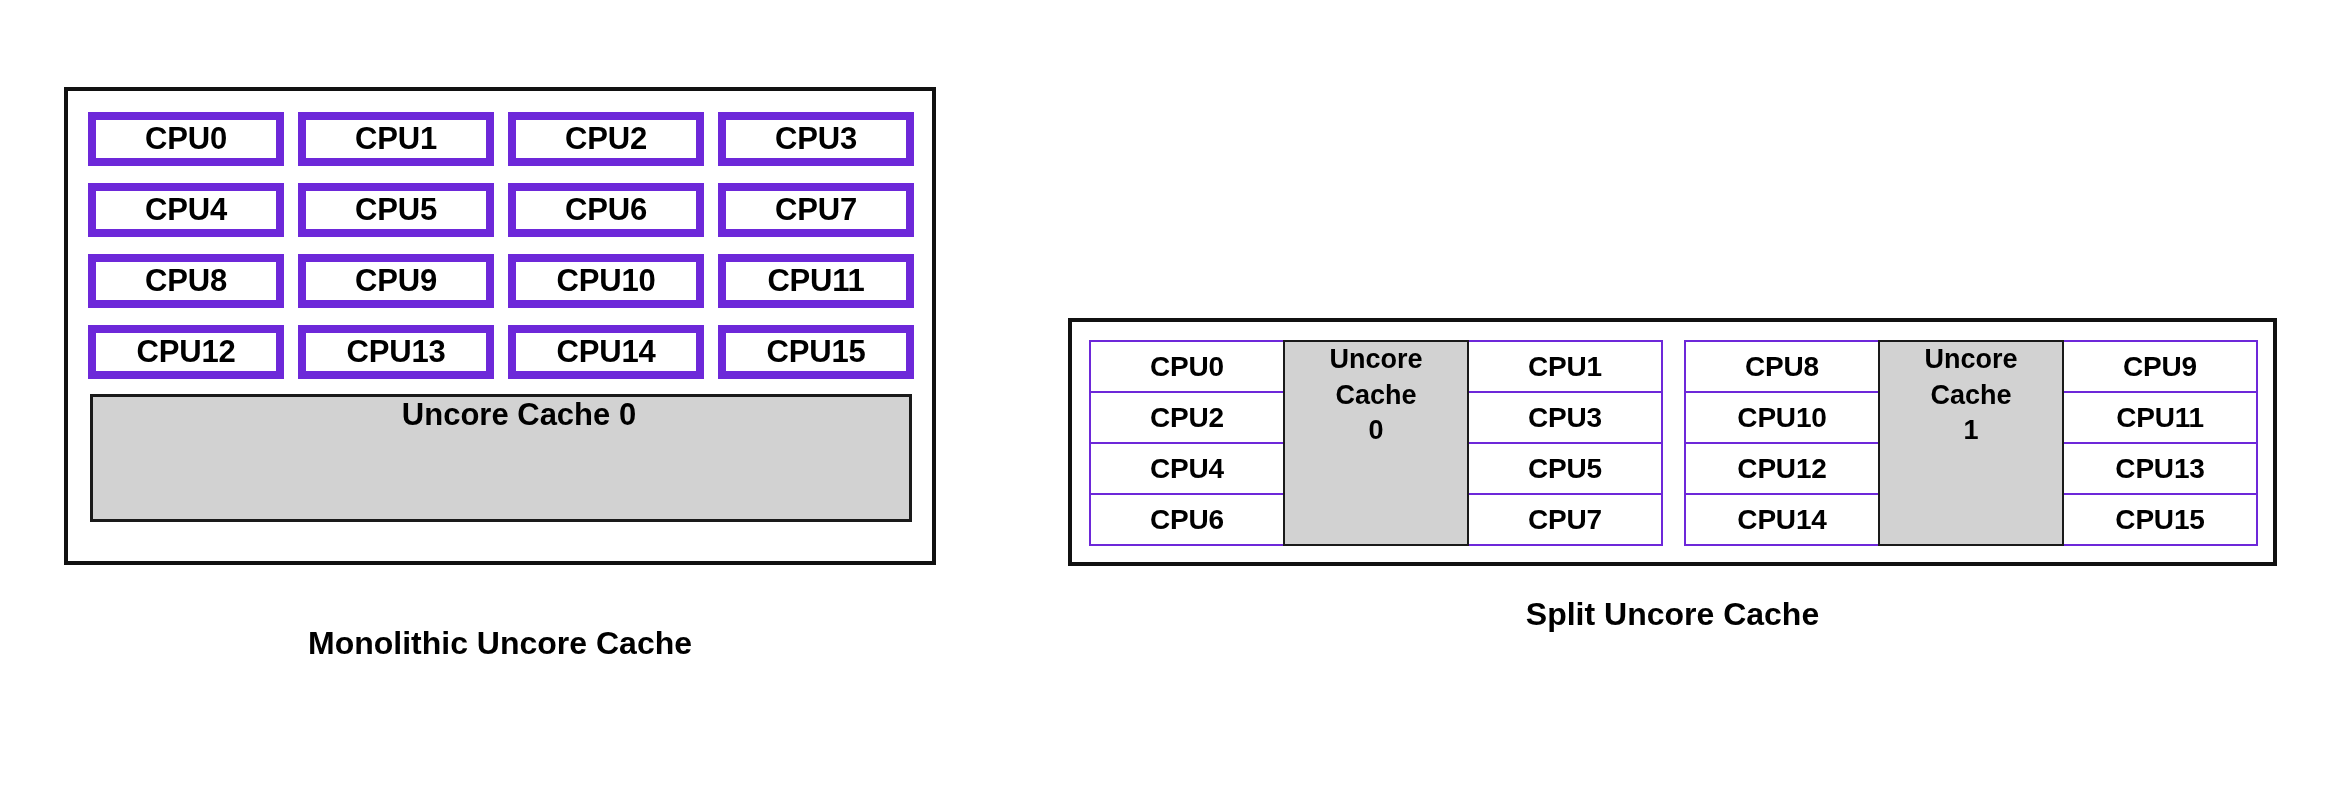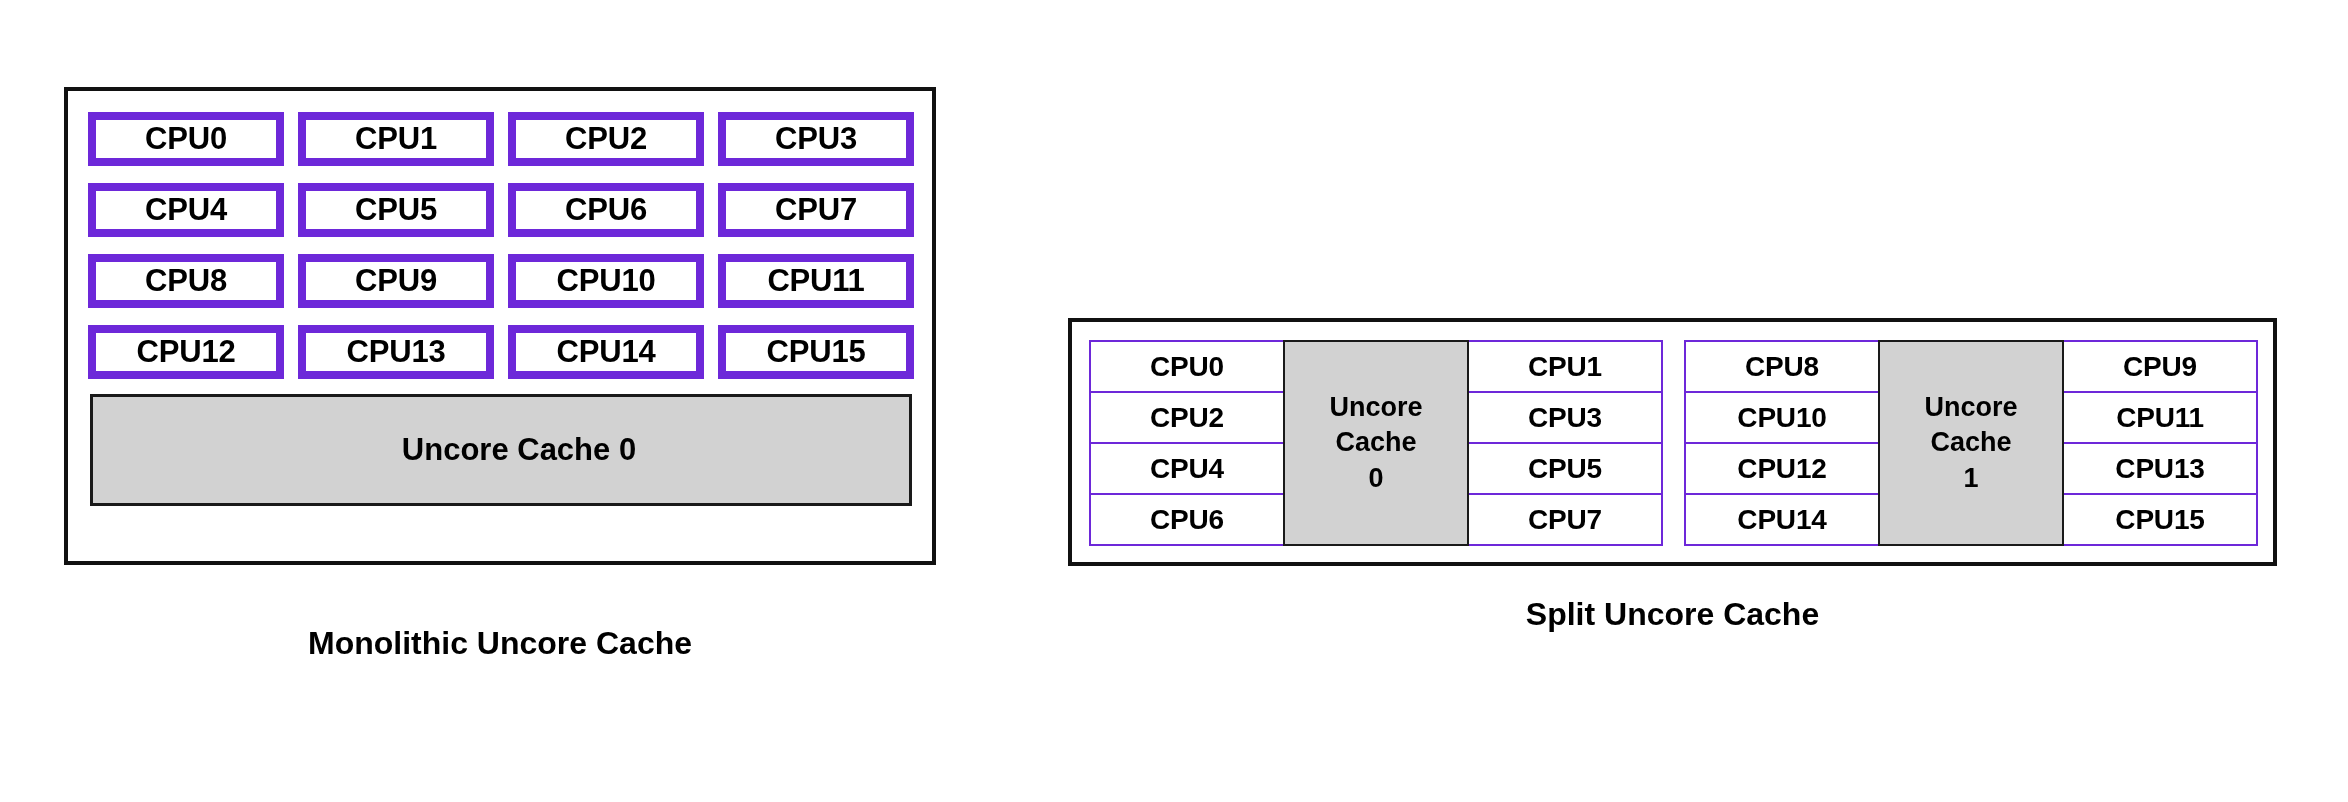--- a/index.html
+++ b/index.html
@@ -31,21 +31,20 @@
     justify-content: center;
     color: #000000;
     font-weight: bold;
     letter-spacing: -0.2px;
   }
   .cache-box {
     box-sizing: border-box;
     border: 3px solid #1a1a1a;
     background: #d2d2d2;
     display: flex;
-    align-items: center;
     justify-content: center;
     text-align: center;
     color: #000000;
     font-weight: bold;
   }
   .caption {
     position: absolute;
     text-align: center;
     color: #000000;
     font-weight: bold;
@@ -71,21 +70,21 @@
     grid-template-rows: repeat(4, 54px);
     column-gap: 14px;
     row-gap: 17px;
   }
   #mono-grid .cpu-box { font-size: 31px; }
   #mono-cache {
     position: absolute;
     left: 22px;
     top: 303px;
     width: 822px;
-    height: 112px;
+    height: 128px;
     font-size: 31px;
     padding-left: 36px;
   }
 
   
   #split-frame {
     left: 1068px;
     top: 318px;
     width: 1209px;
     height: 248px;

